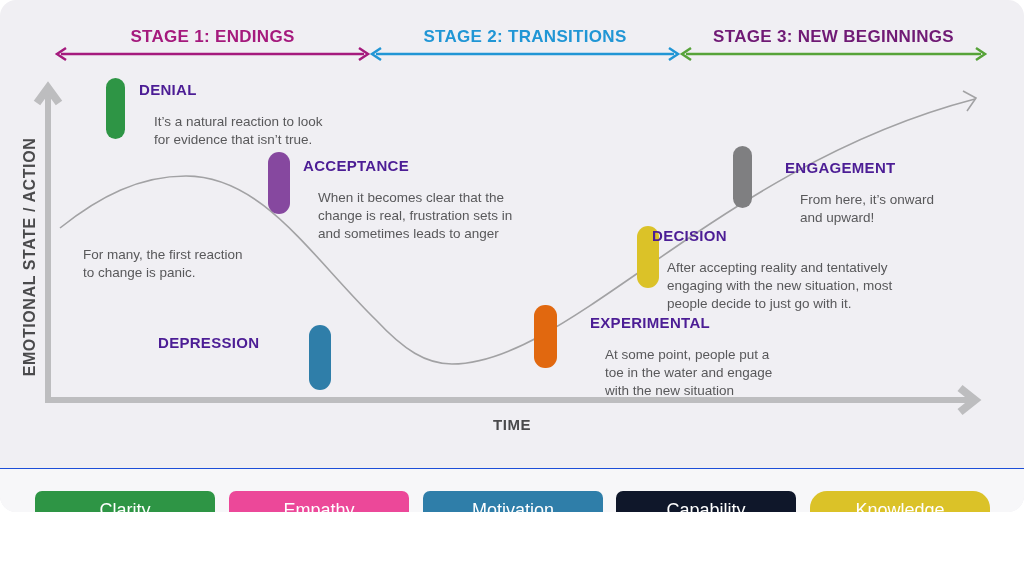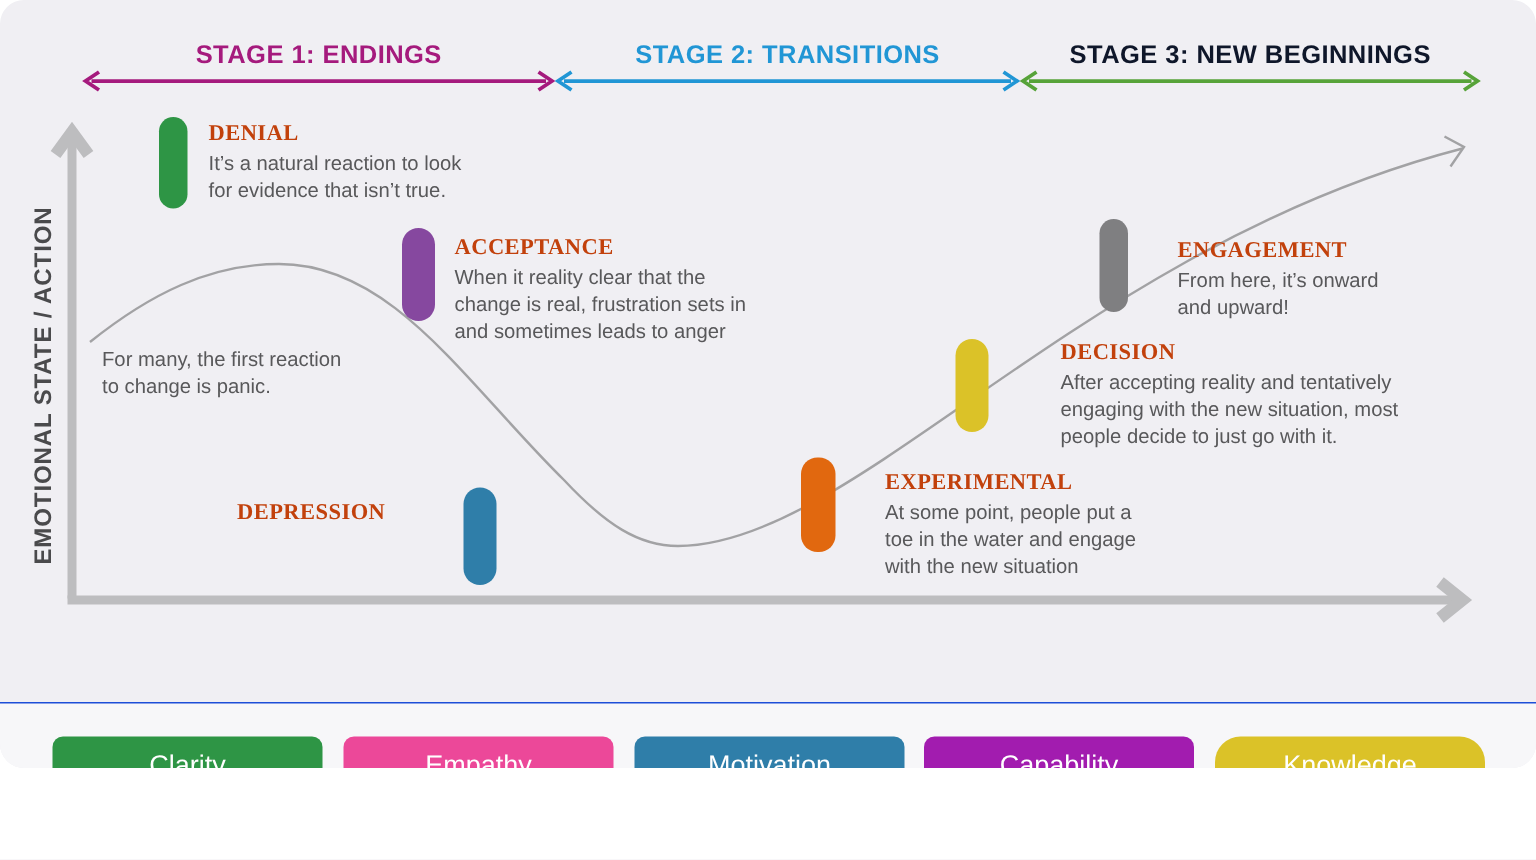--- a/index.html
+++ b/index.html
@@ -19,34 +19,33 @@
   .stage3{left:682px;width:303px;}
   .pill{position:absolute;border-radius:11px;}
   .pill-denial{left:106px;top:78px;width:19px;height:61px;}
   .pill-acceptance{left:268px;top:152px;width:22px;height:62px;}
   .pill-depression{left:309px;top:325px;width:22px;height:65px;}
   .pill-experimental{left:534px;top:305px;width:23px;height:63px;}
   .pill-decision{left:637px;top:226px;width:22px;height:62px;}
   .pill-engagement{left:733px;top:146px;width:19px;height:62px;}
   .note{position:absolute;}
   .note h3{
-    margin:0 0 2px 0;font-size:15px;font-weight:bold;color:#c2410c;
+    margin:0 0 2px 0;font-size:15px;font-weight:bold;color:#4c1d95;
     letter-spacing:.3px;
-    font-family:Liberation Serif, serif;
   }
   .note p{
-    margin:0;font-size:13.5px;line-height:1.33;color:#58585a;
+    margin:15px;font-size:13.5px;line-height:1.33;color:#58585a;
     white-space:pre-line;
   }
   .note-denial{left:139px;top:81px;}
   .note-acceptance{left:303px;top:157px;}
   .note-shock{left:68px;top:231px;}
   .note-depression{left:158px;top:334px;}
   .note-experimental{left:590px;top:314px;}
-  .note-decision{left:707px;top:227px;}
+  .note-decision{left:652px;top:227px;}
   .note-engagement{left:785px;top:159px;}
   .y-axis-label{
     position:absolute;left:-100px;top:248px;width:260px;text-align:center;
     transform:rotate(-90deg);font-size:16px;font-weight:bold;color:#4a4a4c;
     letter-spacing:.6px;
   }
   .x-axis-label{
     position:absolute;left:0;width:1024px;top:416px;text-align:center;
     font-size:15px;font-weight:bold;color:#4a4a4c;letter-spacing:.6px;
   }
@@ -100,37 +99,37 @@
       </g>
 
       <g stroke="#a2a2a4" fill="none" stroke-width="1.6">
         <path d="M 60 228 C 100 196 140 176 186 176 C 262 176 310 255 376 320 C 404 350 426 364 452 364 C 570 364 720 165 975 99"></path>
         <path d="M 963 91 L 976 98 L 967 111"></path>
       </g>
     </svg>
 
     <div class="stage stage1" style="color: rgb(165, 26, 125);">STAGE 1: ENDINGS</div>
     <div class="stage stage2" style="color: rgb(33, 150, 213);">STAGE 2: TRANSITIONS</div>
-    <div class="stage stage3" style="color: #0f172a;">STAGE 3: NEW BEGINNINGS</div>
+    <div class="stage stage3" style="color: #701a75;">STAGE 3: NEW BEGINNINGS</div>
 
     <div class="pill pill-denial" style="background: rgb(46, 149, 69);"></div>
     <div class="pill pill-acceptance" style="background: rgb(134, 72, 159);"></div>
     <div class="pill pill-depression" style="background: rgb(47, 126, 169);"></div>
     <div class="pill pill-experimental" style="background: rgb(225, 104, 15);"></div>
     <div class="pill pill-decision" style="background: rgb(219, 194, 40);"></div>
     <div class="pill pill-engagement" style="background: rgb(127, 127, 129);"></div>
 
     <div class="note note-denial">
       <h3>DENIAL</h3>
       <p>It’s a natural reaction to look
 for evidence that isn’t true.</p>
     </div>
     <div class="note note-acceptance">
       <h3>ACCEPTANCE</h3>
-      <p>When it reality clear that the
+      <p>When it becomes clear that the
 change is real, frustration sets in
 and sometimes leads to anger</p>
     </div>
     <div class="note note-shock">
       <p>For many, the first reaction
 to change is panic.</p>
     </div>
     <div class="note note-depression">
       <h3>DEPRESSION</h3>
     </div>
@@ -146,24 +145,25 @@
 engaging with the new situation, most
 people decide to just go with it.</p>
     </div>
     <div class="note note-engagement">
       <h3>ENGAGEMENT</h3>
       <p>From here, it’s onward
 and upward!</p>
     </div>
 
     <div class="y-axis-label">EMOTIONAL STATE / ACTION</div>
+    <div class="x-axis-label">TIME</div>
   </div>
 
   <div class="keys-band">
     <div class="key-btn kb1" style="background: rgb(46, 149, 69);">Clarity</div>
     <div class="key-btn kb2" style="background: #ec4899;">Empathy</div>
     <div class="key-btn kb3" style="background: rgb(47, 126, 169);">Motivation</div>
-    <div class="key-btn kb4" style="background: #a21caf;">Capability</div>
+    <div class="key-btn kb4" style="background: #0f172a;">Capability</div>
     <div class="key-btn kb5" style="background: rgb(219, 194, 40); border-radius: 17px;">Knowledge</div>
     <div class="keys-title">THE KEYS TO ENGAGEMENT</div>
   </div>
 
 </div>
 
 </body></html>

